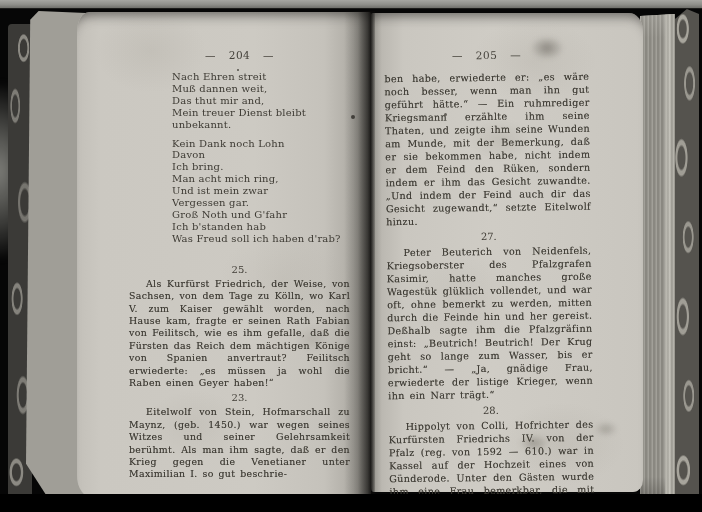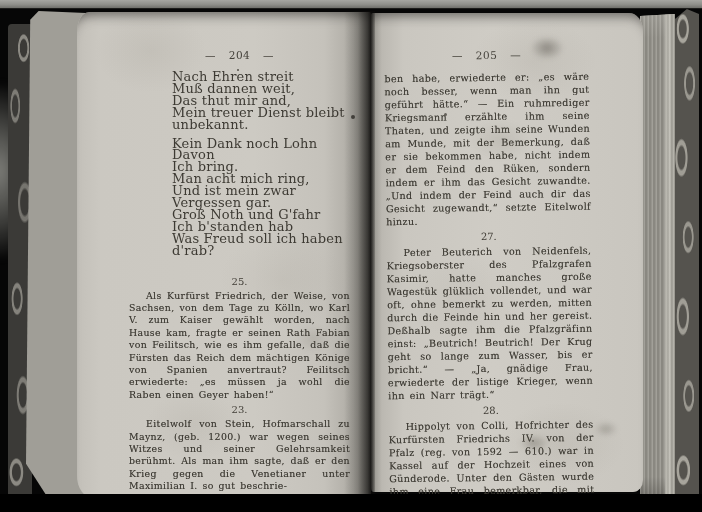--- a/index.html
+++ b/index.html
@@ -91,21 +91,21 @@
   }
   
   .col{position:absolute; color:#3d3a33;}
   .col-left{left:129px; top:49px; width:221px;}
   .col-right{left:384px; top:49px; width:205px; transform:rotate(-0.7deg); transform-origin:50% 0;}
   .page-header{
     text-align:center; font-size:10.5px; letter-spacing:0.5px; word-spacing:9px;
     color:#45423b; margin:0 0 10px 0; height:12px;
   }
   .poem{
-    white-space:pre-line; font-size:13px; line-height:11.9px;
+    white-space:pre-line; font-size:10px; line-height:11.9px;
     margin:0 0 7px 43px; letter-spacing:0.2px;
   }
   .poem.second{margin-bottom:19px;}
   .sec-num{
     text-align:center; font-size:10px; margin:1px 0 2px 0; color:#403d36; height:12px;
   }
   .para{
     font-size:9.4px; line-height:12.4px; text-align:justify;
     letter-spacing:0.35px; word-spacing:1.5px; margin:0 0 3px 0;
     text-shadow:0 0 0.5px rgba(61,58,51,0.55);
@@ -152,21 +152,21 @@
 Ich bring.
 Man acht mich ring,
 Und ist mein zwar
 Vergessen gar.
 Groß Noth und G'fahr
 Ich b'standen hab
 Was Freud soll ich haben d'rab?</div>
     <div class="sec-num">25.</div>
     <div class="para indent">Als Kurfürst Friedrich, der Weise, von Sachsen, von dem Tage zu Kölln, wo Karl V. zum Kaiser gewählt worden, nach Hause kam, fragte er seinen Rath Fabian von Feilitsch, wie es ihm gefalle, daß die Fürsten das Reich dem mächtigen Könige von Spanien anvertraut? Feilitsch erwiederte: „es müssen ja wohl die Raben einen Geyer haben!“</div>
     <div class="sec-num">23.</div>
-    <div class="para indent">Eitelwolf von Stein, Hofmarschall zu Maynz, (geb. 1200.) war wegen seines Witzes und seiner Gelehrsamkeit berühmt. Als man ihm sagte, daß er den Krieg gegen die Venetianer unter Maximilian I. so gut beschrie-</div>
+    <div class="para indent">Eitelwolf von Stein, Hofmarschall zu Maynz, (geb. 1450.) war wegen seines Witzes und seiner Gelehrsamkeit berühmt. Als man ihm sagte, daß er den Krieg gegen die Venetianer unter Maximilian I. so gut beschrie-</div>
   </div>
 
   <div class="col col-right">
     <div class="page-header">— 205 —</div>
     <div class="para">ben habe, erwiederte er: „es wäre noch besser, wenn man ihn gut geführt hätte.“ — Ein ruhmrediger Kriegsmann erzählte ihm seine Thaten, und zeigte ihm seine Wunden am Munde, mit der Bemerkung, daß er sie bekommen habe, nicht indem er dem Feind den Rüken, sondern indem er ihm das Gesicht zuwandte. „Und indem der Feind auch dir das Gesicht zugewandt,“ setzte Eitelwolf hinzu.</div>
     <div class="sec-num">27.</div>
     <div class="para indent">Peter Beuterich von Neidenfels, Kriegsoberster des Pfalzgrafen Kasimir, hatte manches große Wagestük glüklich vollendet, und war oft, ohne bemerkt zu werden, mitten durch die Feinde hin und her gereist. Deßhalb sagte ihm die Pfalzgräfinn einst: „Beutrich! Beutrich! Der Krug geht so lange zum Wasser, bis er bricht.“ — „Ja, gnädige Frau, erwiederte der listige Krieger, wenn ihn ein Narr trägt.“</div>
     <div class="sec-num">28.</div>
     <div class="para indent">Hippolyt von Colli, Hofrichter des Kurfürsten Friedrichs IV. von der Pfalz (reg. von 1592 — 610.) war in Kassel auf der Hochzeit eines von Günderode. Unter den Gästen wurde ihm eine Frau bemerkbar, die mit einer unbeschreiblichen Geläufigkeit der</div>
   </div>

